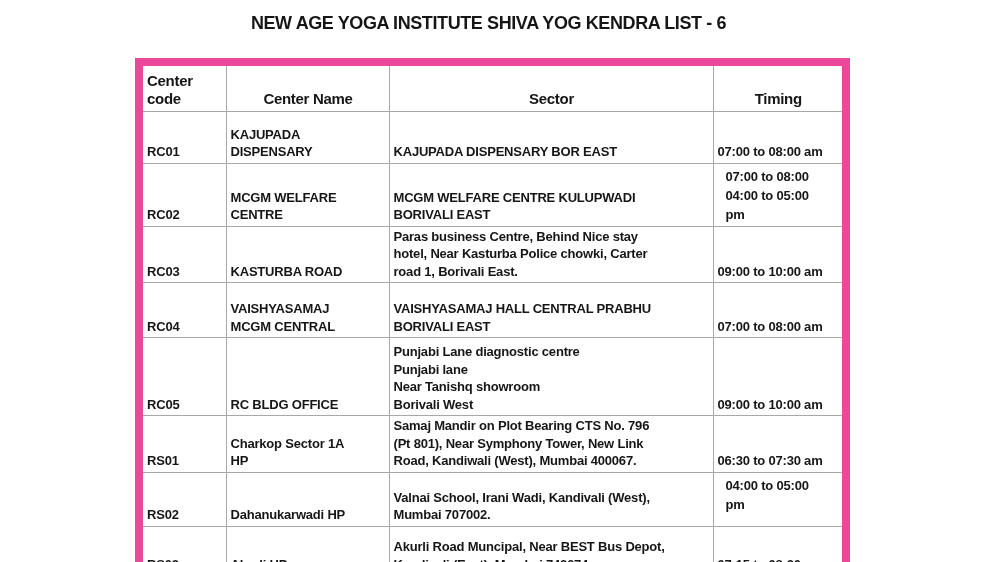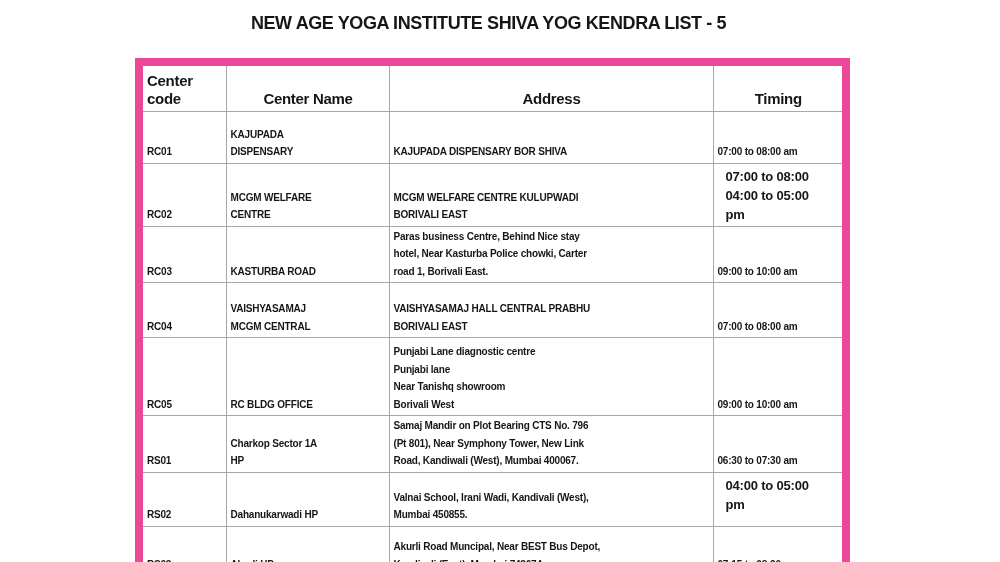--- a/index.html
+++ b/index.html
@@ -18,21 +18,21 @@
     margin-top:24px;border:8px solid #ec4899;
   }
   col.c-code{width:87px}
   col.c-name{width:163px}
   col.c-addr{width:324px}
   col.c-time{width:133px}
   th,td{
     border:1px solid #a8a8a8;
     vertical-align:bottom;
     padding:1px 3px 2px 4px;
-    font-size:10px;line-height:17.5px;
+    font-size:13px;line-height:17.5px;
     letter-spacing:-0.2px;
     white-space:pre-line;
     overflow:hidden;
   }
   thead tr{height:49px;}
   th{font-size:15px;line-height:18.5px;letter-spacing:-0.3px;}
   th.h-code{text-align:left;}
   #rows tr:nth-child(1){height:52px}
   #rows tr:nth-child(2){height:56px}
   #rows tr:nth-child(3){height:55px}
@@ -43,43 +43,43 @@
   #rows tr:nth-child(8){height:53px}
   td.col-timing{padding-right:2px;}
   td.col-timing.large{
     font-size:13px;line-height:19px;vertical-align:top;padding-top:3px;padding-left:12px;
   }
 </style>
 </head>
 <body>
 
 <div class="page">
-  <div class="title">NEW AGE YOGA INSTITUTE SHIVA YOG KENDRA LIST - 5</div>
+  <div class="title">NEW AGE YOGA INSTITUTE SHIVA YOG KENDRA LIST - 6</div>
   <table class="centers">
     <colgroup>
       <col class="c-code">
         <col class="c-name">
         <col class="c-addr">
         <col class="c-time">
     </colgroup>
     <thead>
       <tr>
         <th class="h-code">Center
 code</th>
         <th>Center Name</th>
-        <th>Address</th>
+        <th>Sector</th>
         <th>Timing</th>
       </tr>
     </thead>
     <tbody id="rows">
         <tr>
           <td class="col-code">RC01</td>
           <td class="col-name">KAJUPADA
 DISPENSARY</td>
-          <td class="col-address">KAJUPADA DISPENSARY BOR SHIVA</td>
+          <td class="col-address">KAJUPADA DISPENSARY BOR EAST</td>
           <td class="col-timing">07:00 to 08:00 am</td>
         </tr>
         <tr>
           <td class="col-code">RC02</td>
           <td class="col-name">MCGM WELFARE
 CENTRE</td>
           <td class="col-address">MCGM WELFARE CENTRE KULUPWADI
 BORIVALI EAST</td>
           <td class="col-timing large">07:00 to 08:00
 04:00 to 05:00
@@ -116,21 +116,21 @@
 HP</td>
           <td class="col-address">Samaj Mandir on Plot Bearing CTS No. 796
 (Pt 801), Near Symphony Tower, New Link
 Road, Kandiwali (West), Mumbai 400067.</td>
           <td class="col-timing">06:30 to 07:30 am</td>
         </tr>
         <tr>
           <td class="col-code">RS02</td>
           <td class="col-name">Dahanukarwadi HP</td>
           <td class="col-address">Valnai School, Irani Wadi, Kandivali (West),
-Mumbai 450855.</td>
+Mumbai 707002.</td>
           <td class="col-timing large">04:00 to 05:00
 pm</td>
         </tr>
         <tr>
           <td class="col-code">RS03</td>
           <td class="col-name">Akurli HP</td>
           <td class="col-address">Akurli Road Muncipal, Near BEST Bus Depot,
 Kandivali (East), Mumbai 743674</td>
           <td class="col-timing">07:15 to 08:20 am</td>
         </tr>

